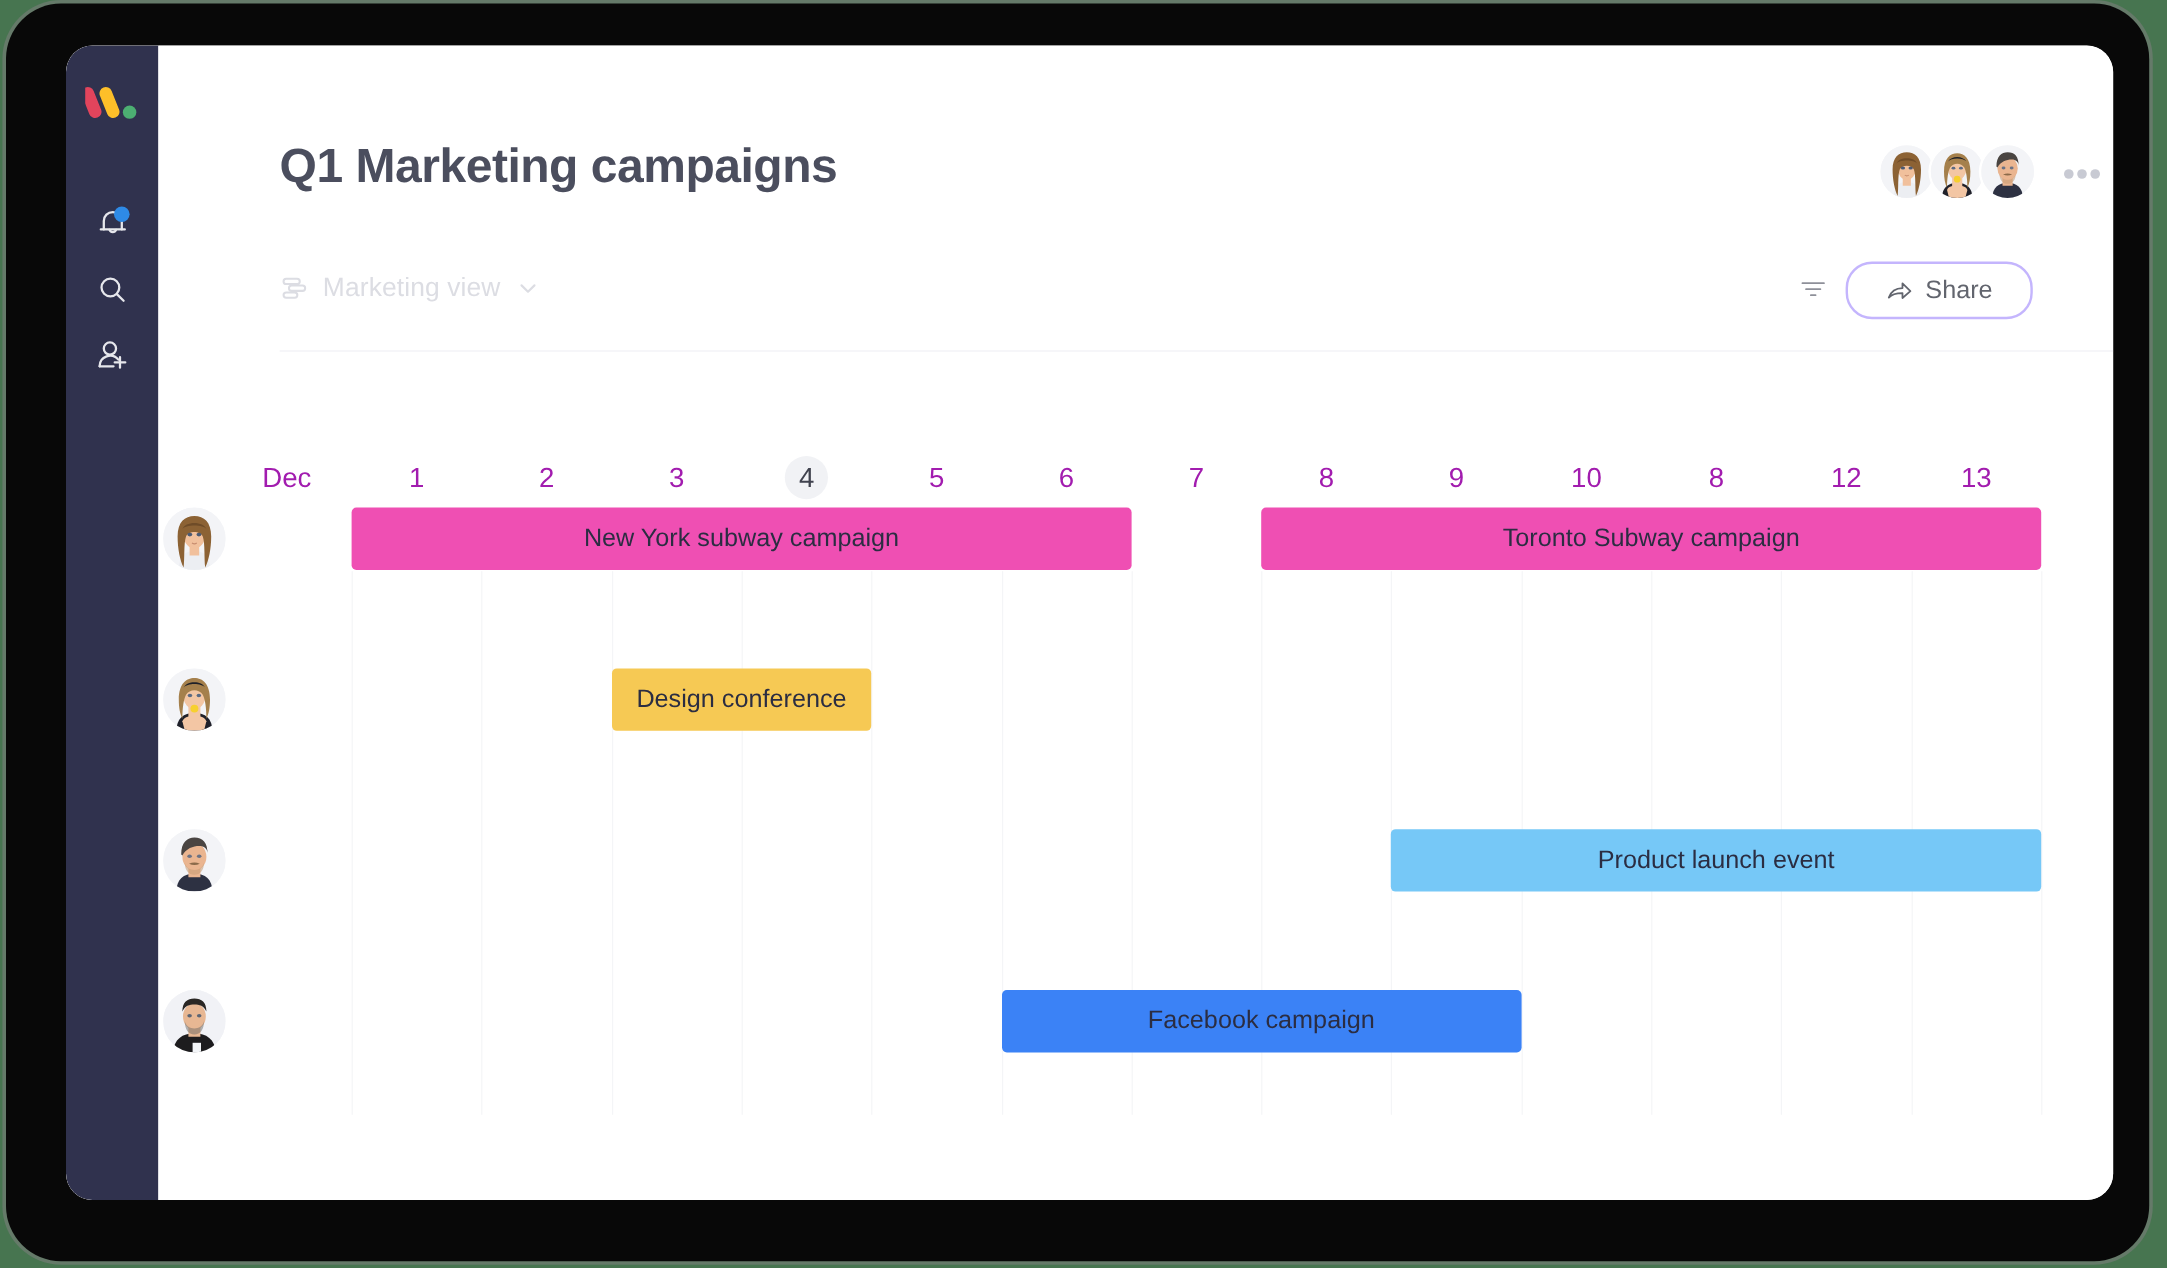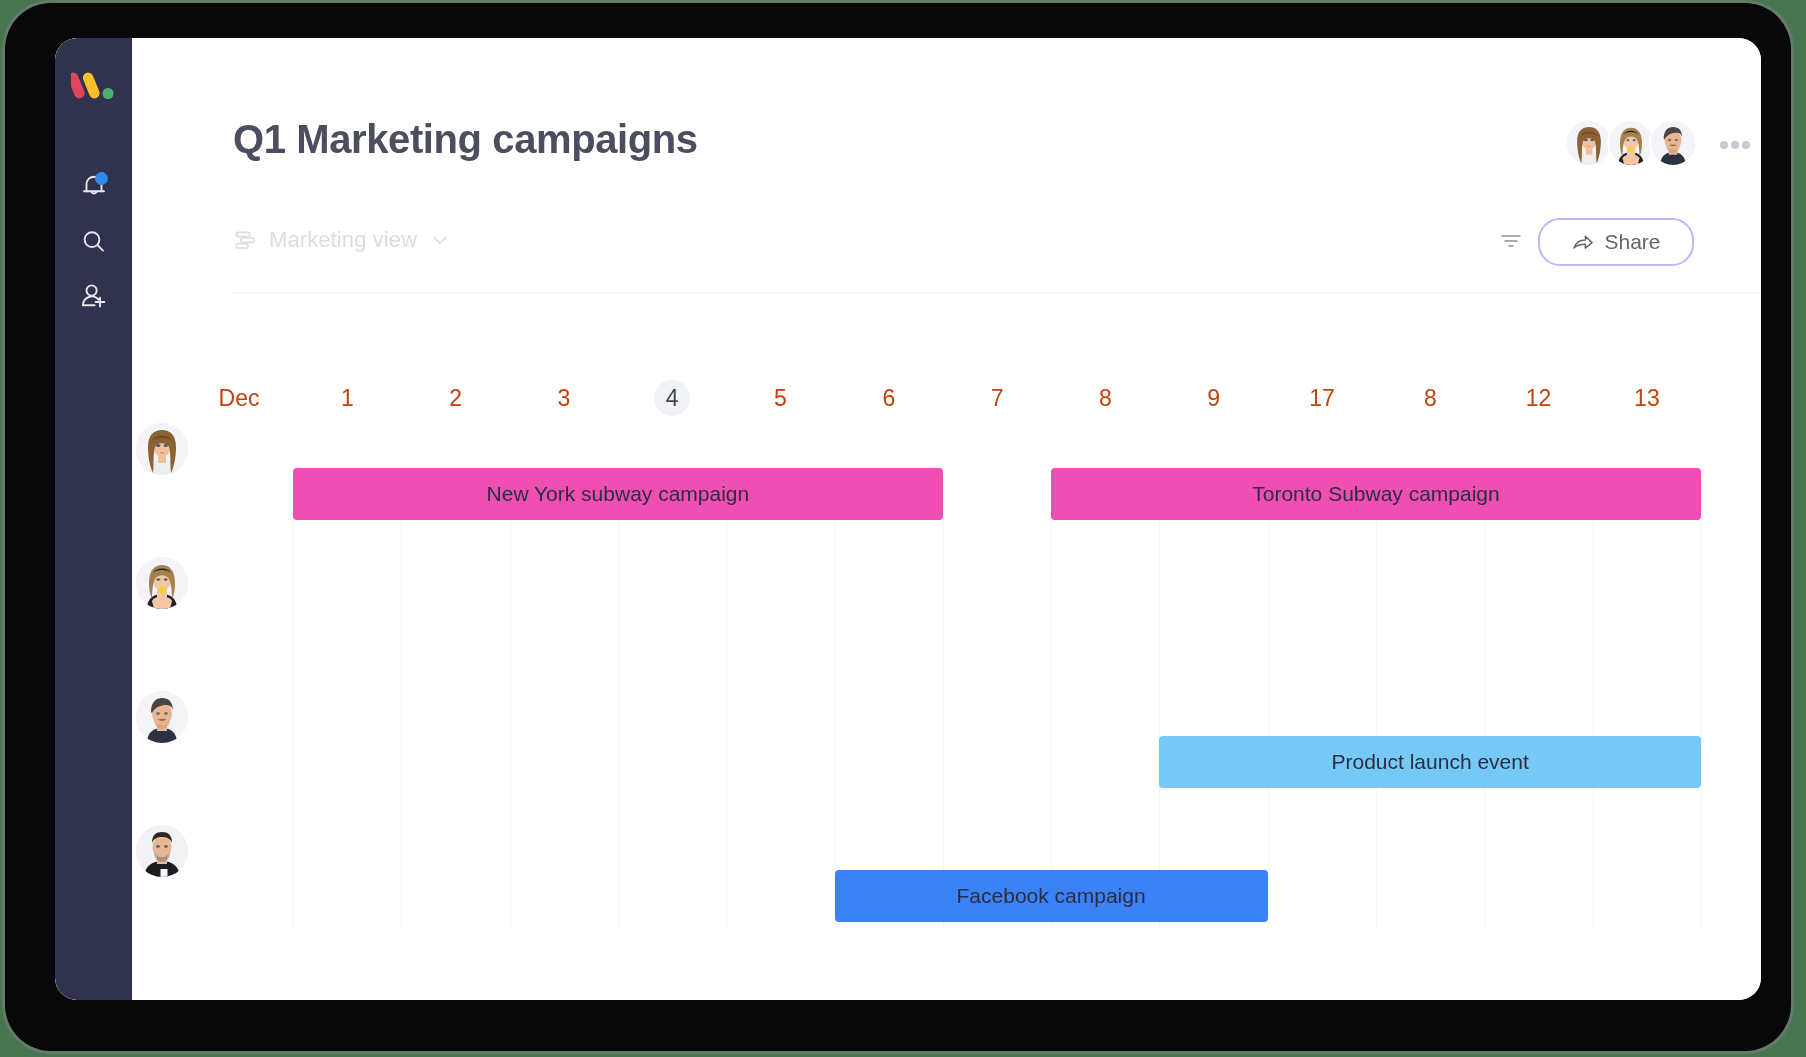--- a/index.html
+++ b/index.html
@@ -53,26 +53,26 @@
              border:2px solid #c4b5fd;border-radius:22px;background:#fff;
              display:flex;align-items:center;justify-content:center;cursor:pointer;}
   #share-icon{width:24px;height:24px;margin-right:9px;}
   #share-label{font-size:21px;color:#62656e;}
 
   #divider{position:absolute;left:101px;top:254px;width:1528px;height:1px;background:#f0f1f5;}
 
   
   #tl{position:absolute;left:0px;top:0px;width:1629px;height:962px;}
   .daylabel{position:absolute;top:346px;width:80px;text-align:center;
-            font-size:23px;color:#c2410c;line-height:28px;}
+            font-size:23px;color:#a21caf;line-height:28px;}
   .daylabel.today{color:#41434f;}
   #today-pill{position:absolute;width:36px;height:36px;border-radius:50%;background:#f1f2f5;}
   .gridline{position:absolute;width:1px;background:#f4f5f7;}
   .bar{position:absolute;height:52px;border-radius:4px;display:flex;align-items:center;
-       justify-content:center;font-size:21px;color:#2b2d42;font-weight:500;margin-top:45px;}
+       justify-content:center;font-size:21px;color:#2b2d42;font-weight:500;}
   .rowav{position:absolute;width:52px;height:52px;border-radius:50%;overflow:hidden;background:#f4f5f8;}
 
   svg{display:block;}
 </style>
 </head>
 <body>
 
 <div id="bezel">
   <div id="screen">
 
@@ -204,21 +204,21 @@
           <div class="daylabel" style="left: 175.3px;">1</div>
           <div class="daylabel" style="left: 283.6px;">2</div>
           <div class="daylabel" style="left: 391.9px;">3</div>
           <div id="today-pill" style="left: 522.2px; top: 342px;"></div>
           <div class="daylabel today" style="left: 500.2px;">4</div>
           <div class="daylabel" style="left: 608.5px;">5</div>
           <div class="daylabel" style="left: 716.8px;">6</div>
           <div class="daylabel" style="left: 825.1px;">7</div>
           <div class="daylabel" style="left: 933.4px;">8</div>
           <div class="daylabel" style="left: 1041.7px;">9</div>
-          <div class="daylabel" style="left: 1150px;">17</div>
+          <div class="daylabel" style="left: 1150px;">10</div>
           <div class="daylabel" style="left: 1258.3px;">8</div>
           <div class="daylabel" style="left: 1366.6px;">12</div>
           <div class="daylabel" style="left: 1474.9px;">13</div>
           <div class="gridline" style="left: 161px; top: 438px; height: 453px;"></div>
           <div class="gridline" style="left: 269.3px; top: 438px; height: 453px;"></div>
           <div class="gridline" style="left: 377.6px; top: 438px; height: 453px;"></div>
           <div class="gridline" style="left: 485.9px; top: 438px; height: 453px;"></div>
           <div class="gridline" style="left: 594.2px; top: 438px; height: 453px;"></div>
           <div class="gridline" style="left: 702.5px; top: 438px; height: 453px;"></div>
           <div class="gridline" style="left: 810.8px; top: 438px; height: 453px;"></div>
@@ -281,20 +281,23 @@
       <ellipse cx="30" cy="21.5" rx="1.9" ry="1.4" fill="#5c6574"></ellipse>
       <rect x="24.5" y="44" width="7" height="8" fill="#f3f5f8"></rect>
     </svg>
           </div>
           <div class="bar" style="left: 161px; width: 649.8px; top: 385px; background: rgb(239, 79, 179);">
             <span>New York subway campaign</span>
           </div>
           <div class="bar" style="left: 919.1px; width: 649.8px; top: 385px; background: rgb(239, 79, 179);">
             <span>Toronto Subway campaign</span>
           </div>
+          <div class="bar" style="left: 377.6px; width: 216.6px; top: 519px; background: rgb(246, 201, 84);">
+            <span>Design conference</span>
+          </div>
           <div class="bar" style="left: 1027.4px; width: 541.5px; top: 653px; background: rgb(118, 200, 247);">
             <span>Product launch event</span>
           </div>
           <div class="bar" style="left: 702.5px; width: 433.2px; top: 787px; background: #3b82f6;">
             <span>Facebook campaign</span>
           </div>
         </div>
     </div>
   </div>
 </div>

